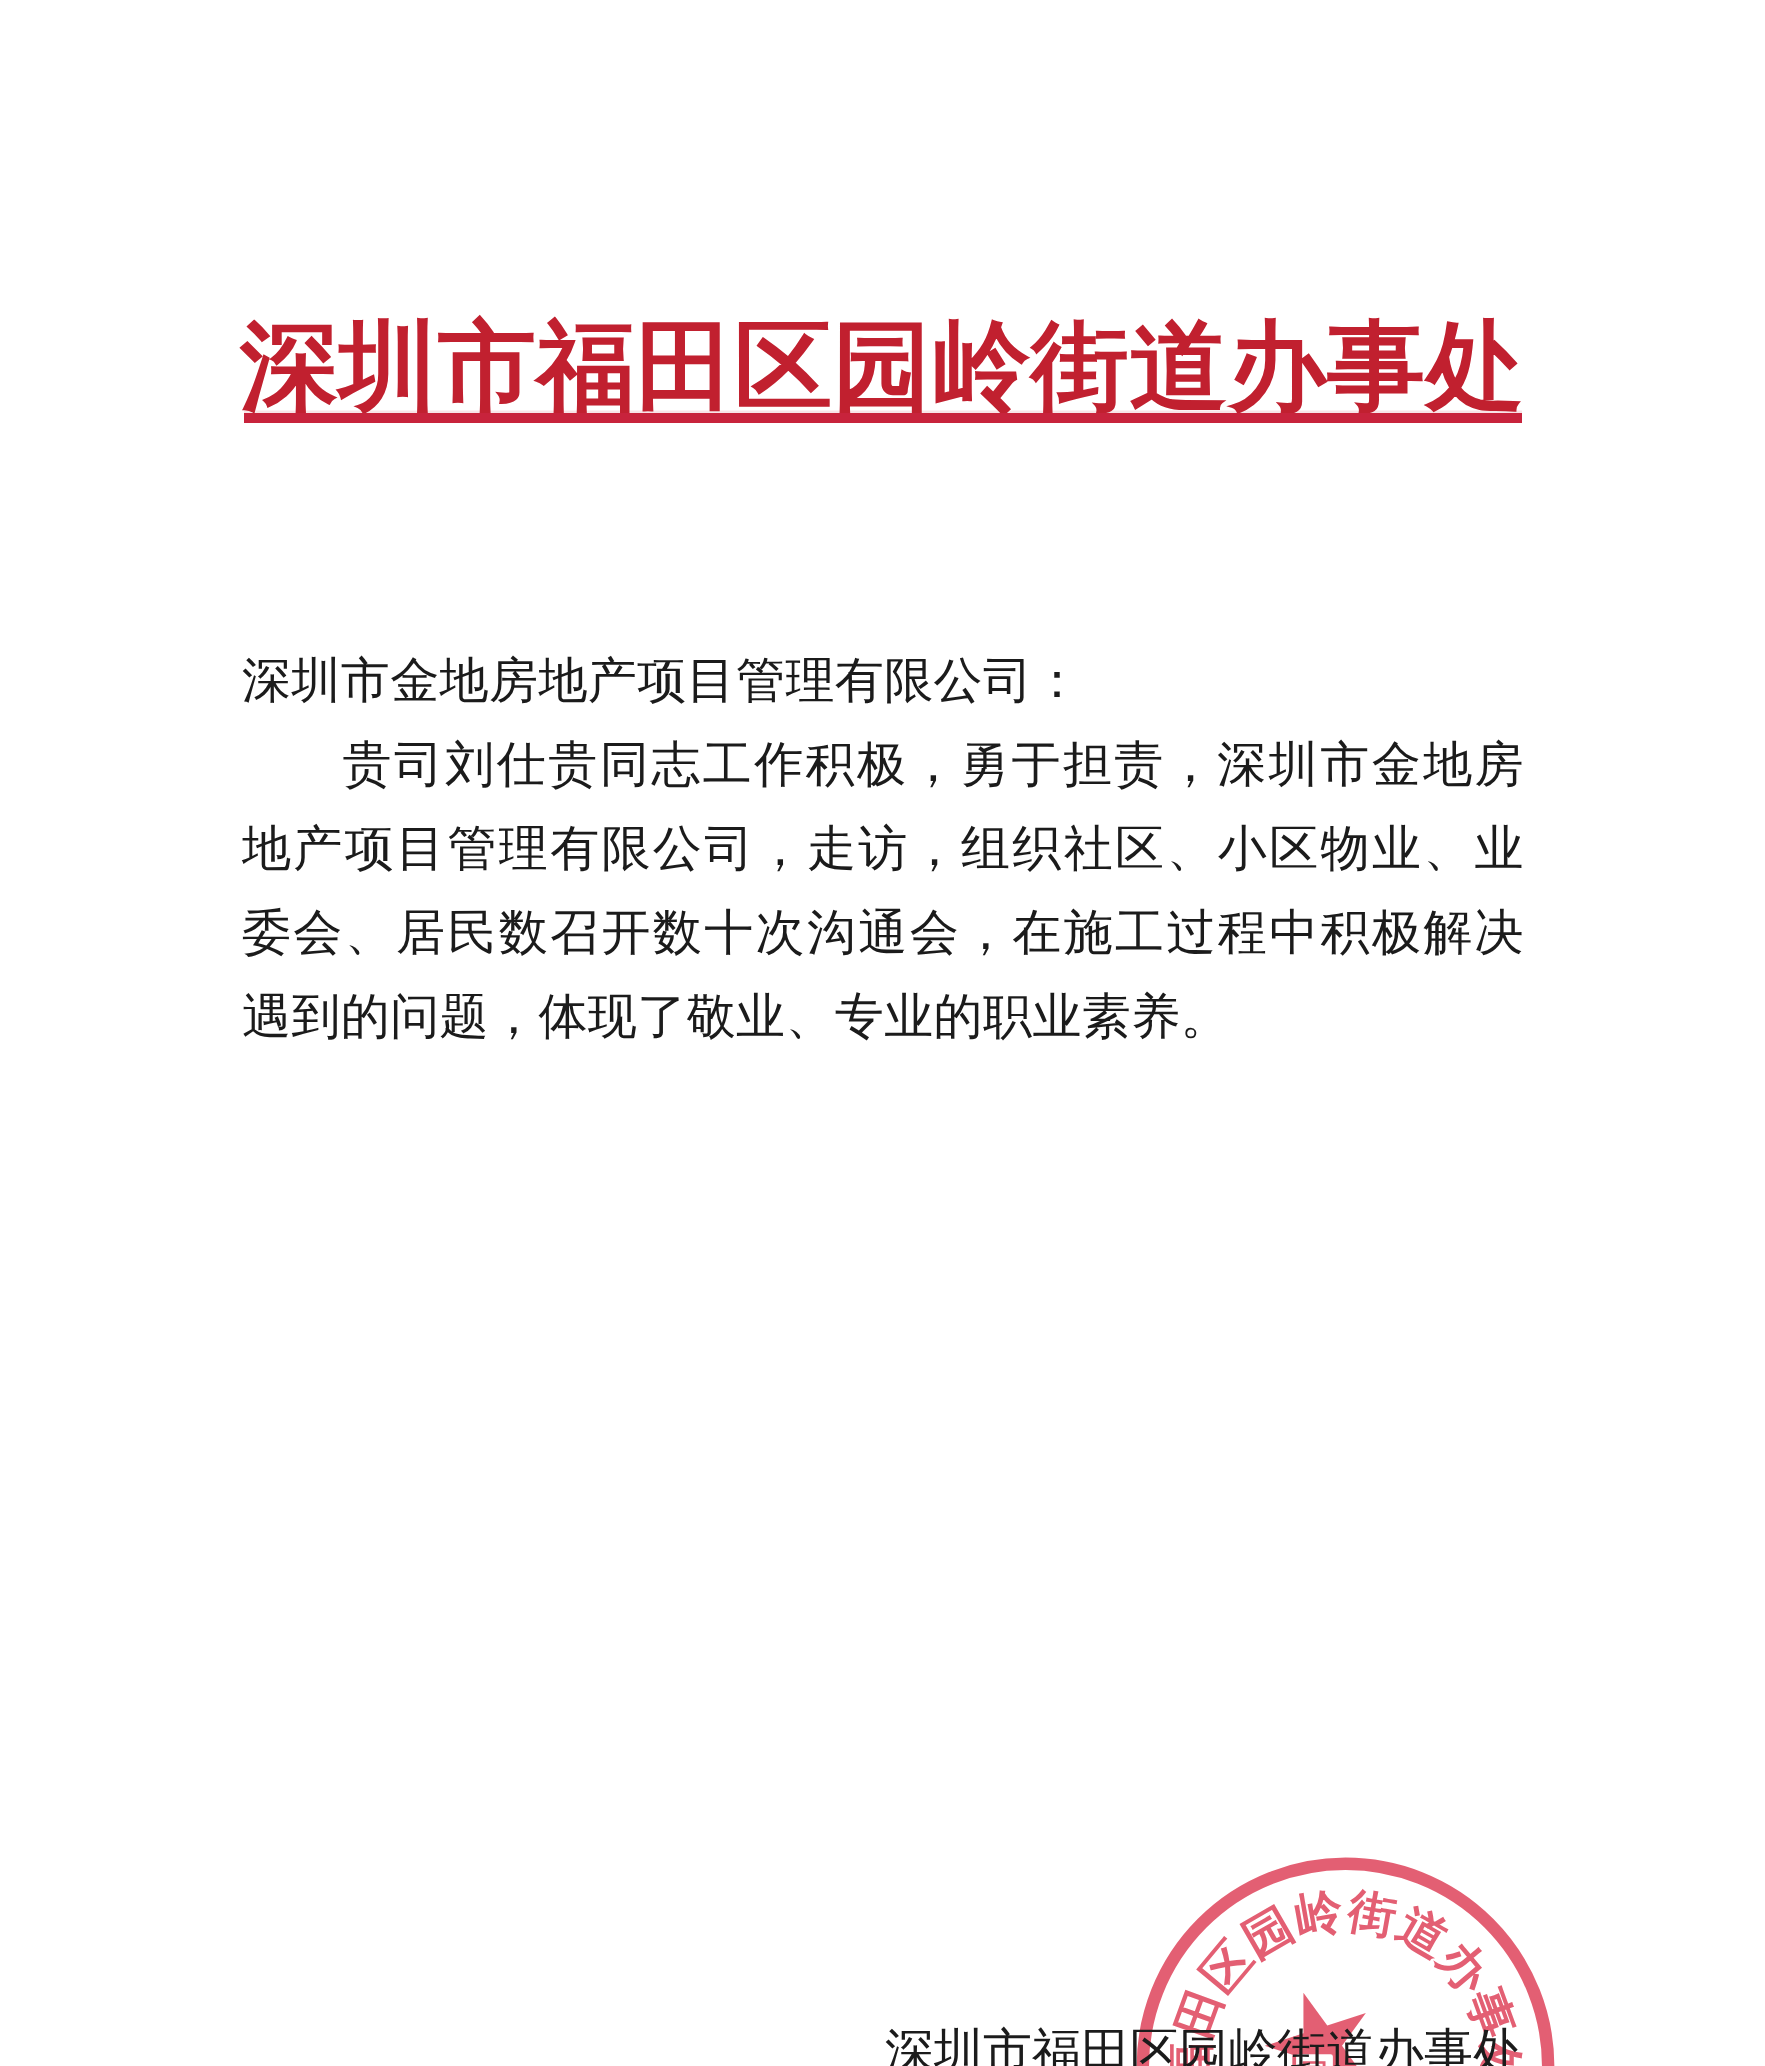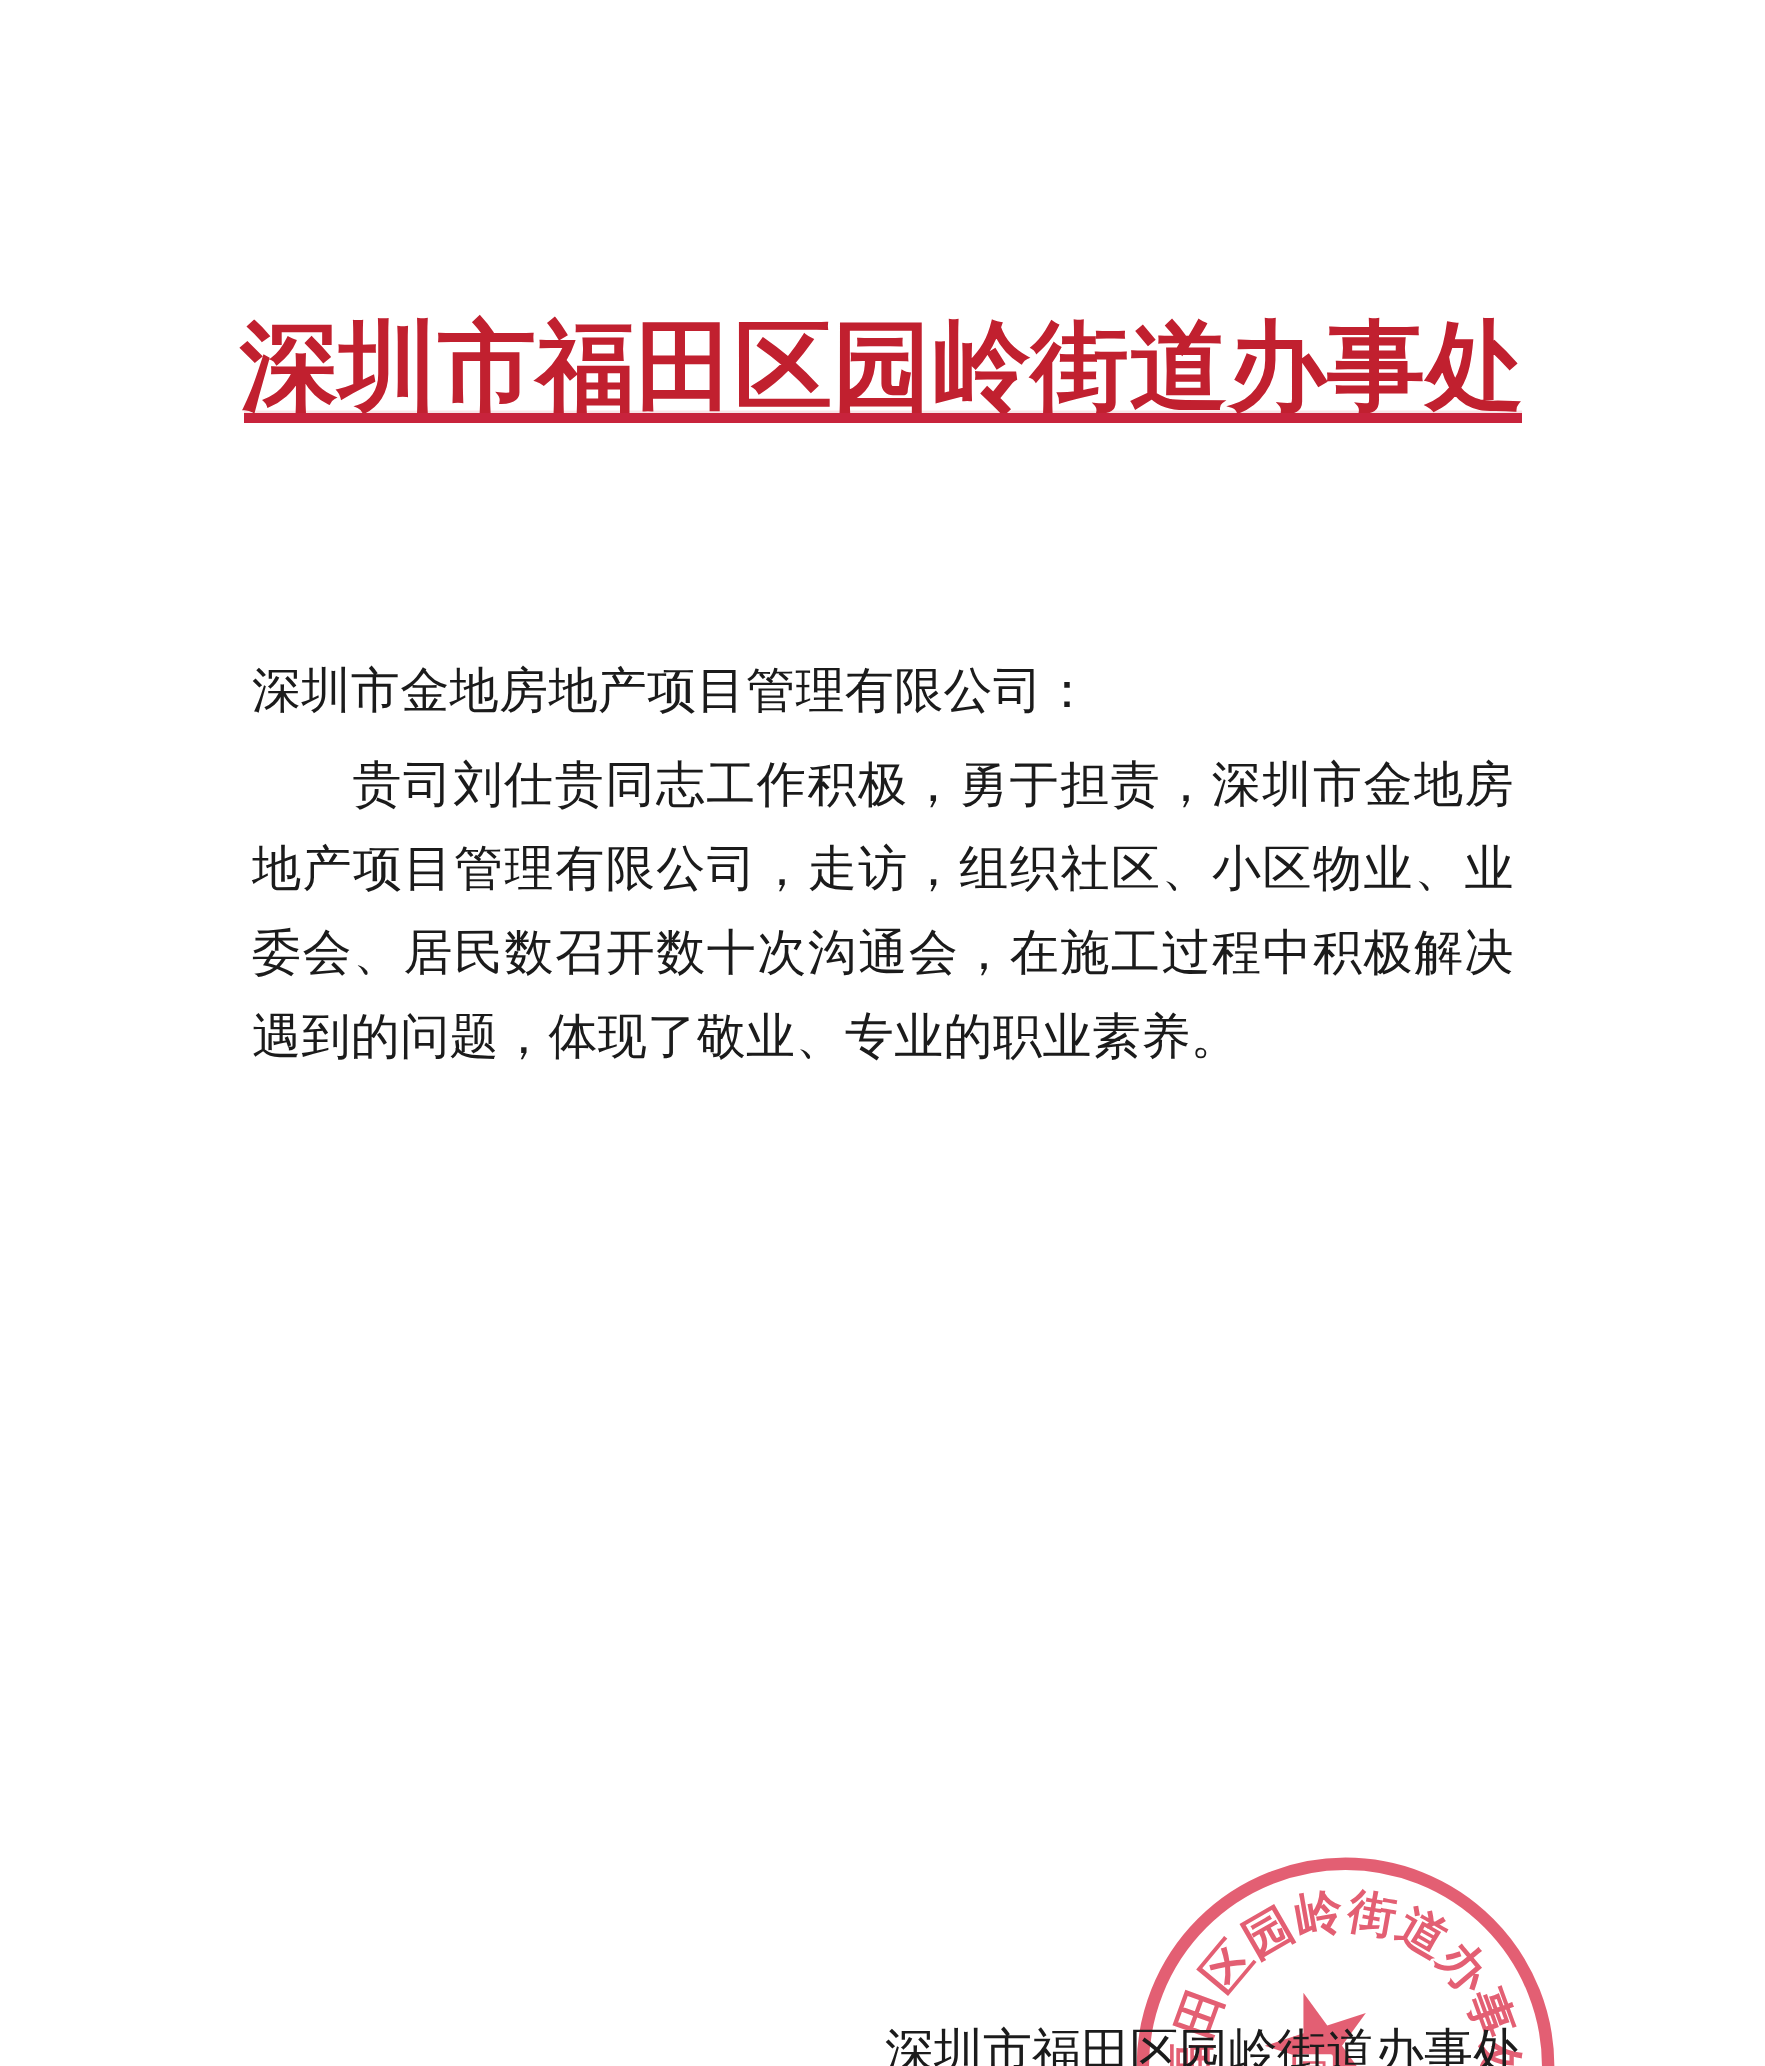--- a/index.html
+++ b/index.html
@@ -47,21 +47,21 @@
   
   .letter-body {
     position: absolute;
     left: 242px; width: 1282px;
     top: 639px;
     font-size: 49px;
     line-height: 84px;
     text-align: justify;
     letter-spacing: 0.4px;
   }
-  .letter-body p { margin: 10px; padding: 0; font-family: Liberation Serif, serif; }
+  .letter-body p { margin: 0; padding: 0; font-family: Liberation Serif, serif; }
   .salutation { text-indent: 0; }
   .para { text-indent: 2.05em; }
   .sup {
     font-size: 0.52em;
     position: relative;
     top: -0.62em;
     letter-spacing: 0;
   }
 
   

